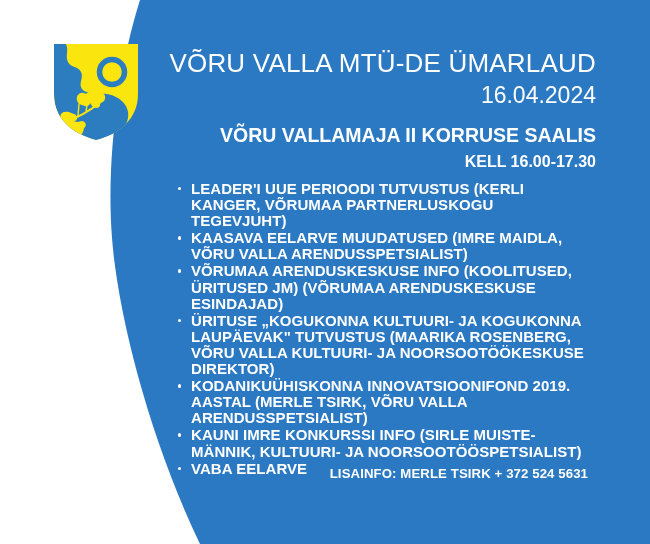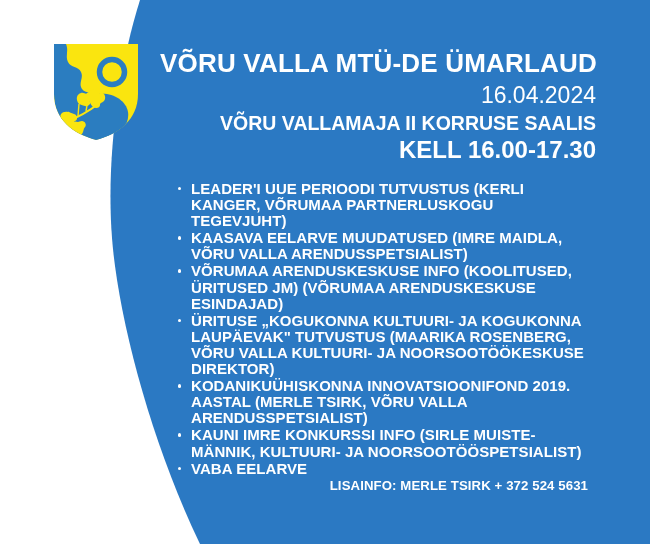--- a/index.html
+++ b/index.html
@@ -34,38 +34,39 @@
   #header {
     position: absolute;
     left: 160px;
     top: 46px;
     width: 436px;
     text-align: right;
     color: #ffffff;
   }
   .h-line1 {
     font-size: 26px;
-    font-weight: bold;
+    font-weight: normal;
     letter-spacing: 0.2px;
     line-height: 34px;
     white-space: nowrap;
   }
   .h-line2 {
     font-size: 23px;
     font-weight: normal;
     line-height: 30px;
   }
   .h-line3 {
     font-size: 19.5px;
     font-weight: bold;
     line-height: 27px;
     white-space: nowrap;
+    margin-top: 12px;
   }
   .h-line4 {
-    font-size: 24px;
+    font-size: 16px;
     font-weight: bold;
     line-height: 26px;
   }
   
   #agenda {
     position: absolute;
     left: 176px;
     top: 181px;
     width: 416px;
     margin: 0;
@@ -88,21 +89,21 @@
     top: 6px;
     width: 3.4px;
     height: 3.4px;
     border-radius: 50%;
     background: #ffffff;
   }
   
   #footer {
     position: absolute;
     left: 160px;
-    top: 478px;
+    top: 466px;
     width: 428px;
     text-align: right;
     color: #ffffff;
     font-size: 13.2px;
     font-weight: bold;
     letter-spacing: 0.1px;
   }
 </style>
 </head>
 <body>

